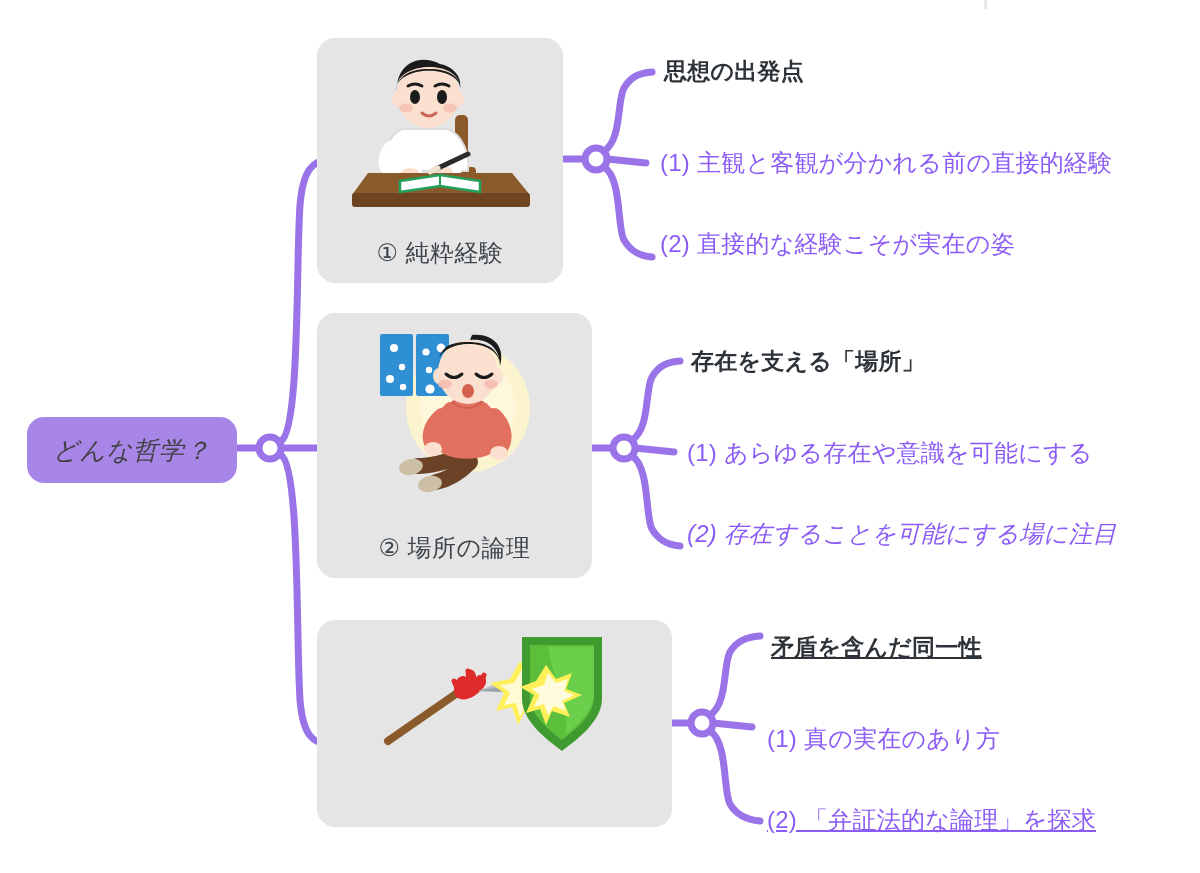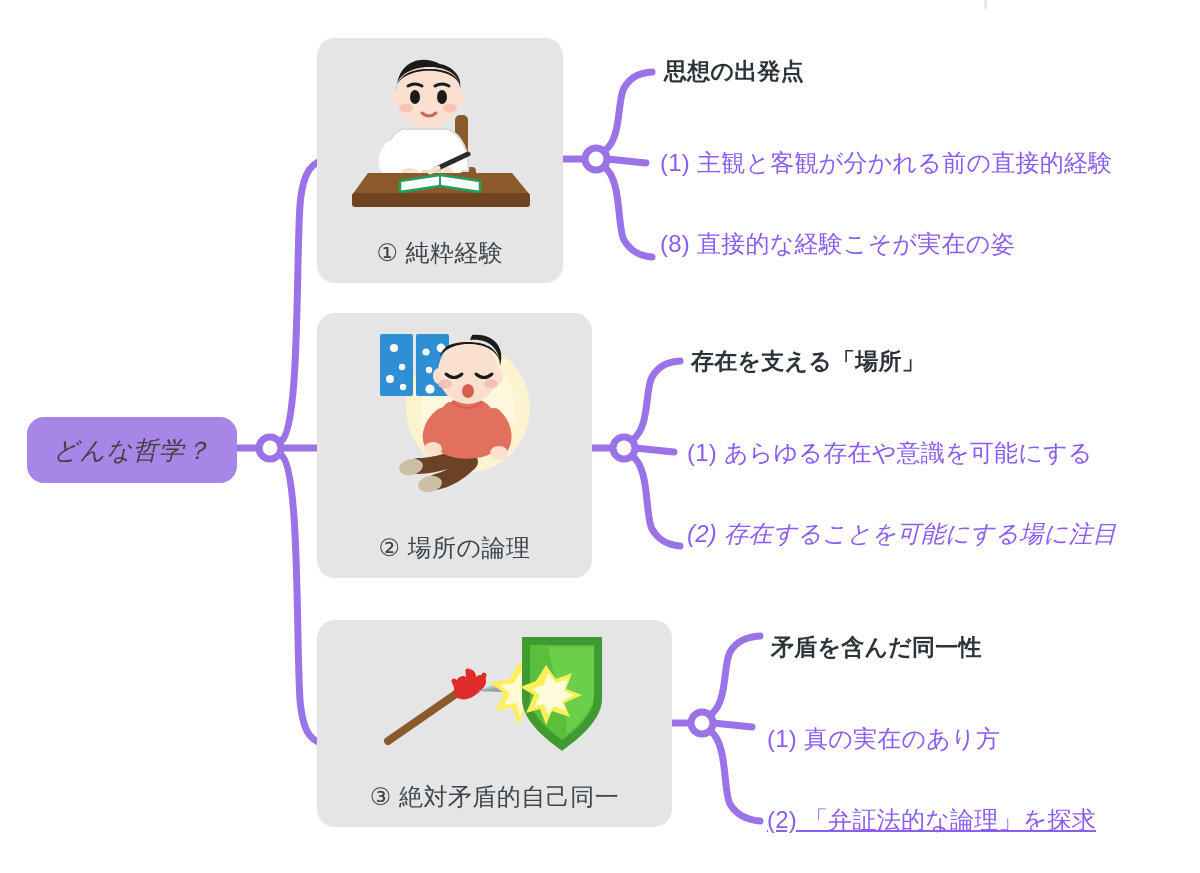--- a/index.html
+++ b/index.html
@@ -114,21 +114,21 @@
   #detail-1 .detail-heading { position: absolute; left: 4px;  top: 0px;   }
   #detail-1 .item-1        { position: absolute; left: 0px;  top: 91px;  }
   #detail-1 .item-2        { position: absolute; left: 0px;  top: 172px; }
 
   #detail-2 { left: 687px; top: 346px; }
   #detail-2 .detail-heading { position: absolute; left: 4px;  top: 0px;   }
   #detail-2 .item-1        { position: absolute; left: 0px;  top: 91px;  }
   #detail-2 .item-2        { position: absolute; left: 0px;  top: 172px; font-style: italic; }
 
   #detail-3 { left: 767px; top: 632px; }
-  #detail-3 .detail-heading { position: absolute; left: 4px;  top: 0px;   }
+  #detail-3 .detail-heading { position: absolute; left: 4px;  top: 0px; text-decoration: underline;   }
   #detail-3 .item-1        { position: absolute; left: 0px;  top: 91px;  }
   #detail-3 .item-2        { position: absolute; left: 0px;  top: 172px; text-decoration: underline; }
 
   
   #top-artifact {
     position: absolute;
     left: 984px;
     top: 0px;
     width: 3px;
     height: 9px;
@@ -297,27 +297,26 @@
         <path d="M152 44 L160 56 L174 50 L168 64 L180 68 L166 74 L170 86 L156 80 L150 92 L146 78 L134 80 L140 68 L130 60 L144 58 Z" fill="#ffffff" opacity="0.75"></path>
 
         <path d="M152 12 L232 12 L232 74 C232 100 196 122 192 126 C188 122 152 100 152 74 Z" fill="#3f9b2f"></path>
         <path d="M160 20 L224 20 L224 72 C224 94 194 113 192 115 C190 113 160 94 160 72 Z" fill="#5cbf3c"></path>
         <path d="M178 22 L224 22 L224 70 C224 88 202 104 196 110 C200 92 186 62 178 22 Z" fill="#6fd14d" opacity="0.85"></path>
 
         <path d="M176 40 L186 54 L202 48 L196 64 L212 70 L194 78 L200 92 L182 86 L176 100 L170 84 L156 88 L164 70 L150 62 L166 56 Z" fill="#fff05a"></path>
         <path d="M178 48 L186 58 L198 54 L194 66 L204 70 L192 76 L196 86 L184 81 L178 90 L174 79 L164 82 L170 70 L162 64 L174 60 Z" fill="#ffffff" opacity="0.8"></path>
       </svg>
     </div>
-    <div class="card-label">③ 絶対矛盾的自己同一</div>
   </div>
 
   <div class="detail-group" id="detail-1">
     <div class="detail-heading">思想の出発点</div>
     <div class="detail-item item-1">(1) 主観と客観が分かれる前の直接的経験</div>
-    <div class="detail-item item-2">(8) 直接的な経験こそが実在の姿</div>
+    <div class="detail-item item-2">(2) 直接的な経験こそが実在の姿</div>
   </div>
 
   <div class="detail-group" id="detail-2">
     <div class="detail-heading">存在を支える「場所」</div>
     <div class="detail-item item-1">(1) あらゆる存在や意識を可能にする</div>
     <div class="detail-item item-2">(2)  存在することを可能にする場に注目</div>
   </div>
 
   <div class="detail-group" id="detail-3">
     <div class="detail-heading">矛盾を含んだ同一性</div>

